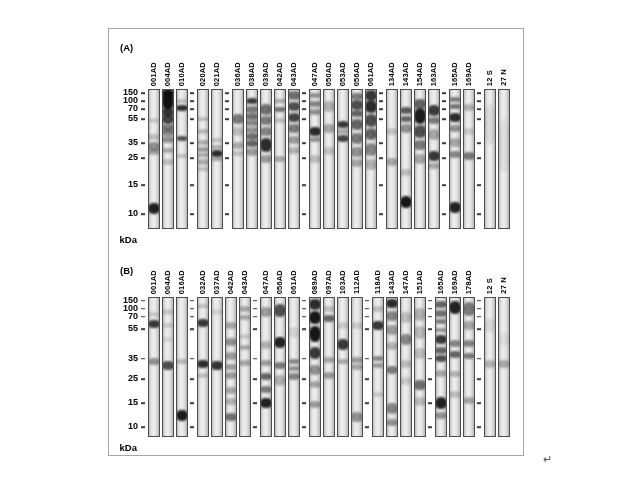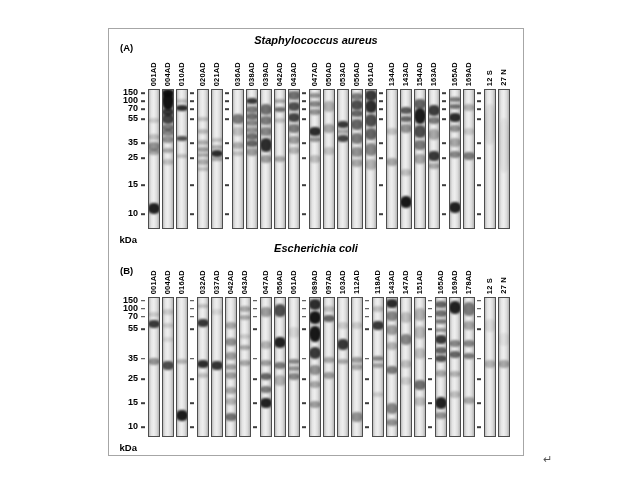--- a/index.html
+++ b/index.html
@@ -35,21 +35,20 @@
               font-weight:bold;font-size:7.5px;line-height:8px;letter-spacing:0.2px;
               color:#000;white-space:nowrap;}
   .return-mark{position:absolute;left:543px;top:453px;font-size:11px;color:#555;}
 </style>
 </head>
 <body>
 
 <div class="stage">
   <div class="fig-box">
 
-    <div class="panel-title title-a">Staphylococcus aureus</div>
     <div class="panel-tag tag-a">(A)</div>
     <div class="gel-area gel-a" id="gel-A">
         <div class="mwcol">
           <span class="mwlabel" style="top: 2.9%;">150</span>
           <span class="mwlabel" style="top: 8.6%;">100</span>
           <span class="mwlabel" style="top: 14.3%;">70</span>
           <span class="mwlabel" style="top: 21.4%;">55</span>
           <span class="mwlabel" style="top: 38.6%;">35</span>
           <span class="mwlabel" style="top: 49.3%;">25</span>
           <span class="mwlabel" style="top: 68.6%;">15</span>
@@ -360,21 +359,20 @@
           </div>
           <div class="lane-wrap">
             <span class="lane-label">27 N</span>
             <div class="lane">
               <div class="band" style="top: 20%; height: 40%; opacity: 0.05;"></div>
             </div>
           </div>
         </div>
       </div>
 
-    <div class="panel-title title-b">Escherichia coli</div>
     <div class="panel-tag tag-b">(B)</div>
     <div class="gel-area gel-b" id="gel-B">
         <div class="mwcol">
           <span class="mwlabel" style="top: 2.5%;">150</span>
           <span class="mwlabel" style="top: 8.4%;">100</span>
           <span class="mwlabel" style="top: 14.2%;">70</span>
           <span class="mwlabel" style="top: 23%;">55</span>
           <span class="mwlabel" style="top: 44%;">35</span>
           <span class="mwlabel" style="top: 58.6%;">25</span>
           <span class="mwlabel" style="top: 75.8%;">15</span>

